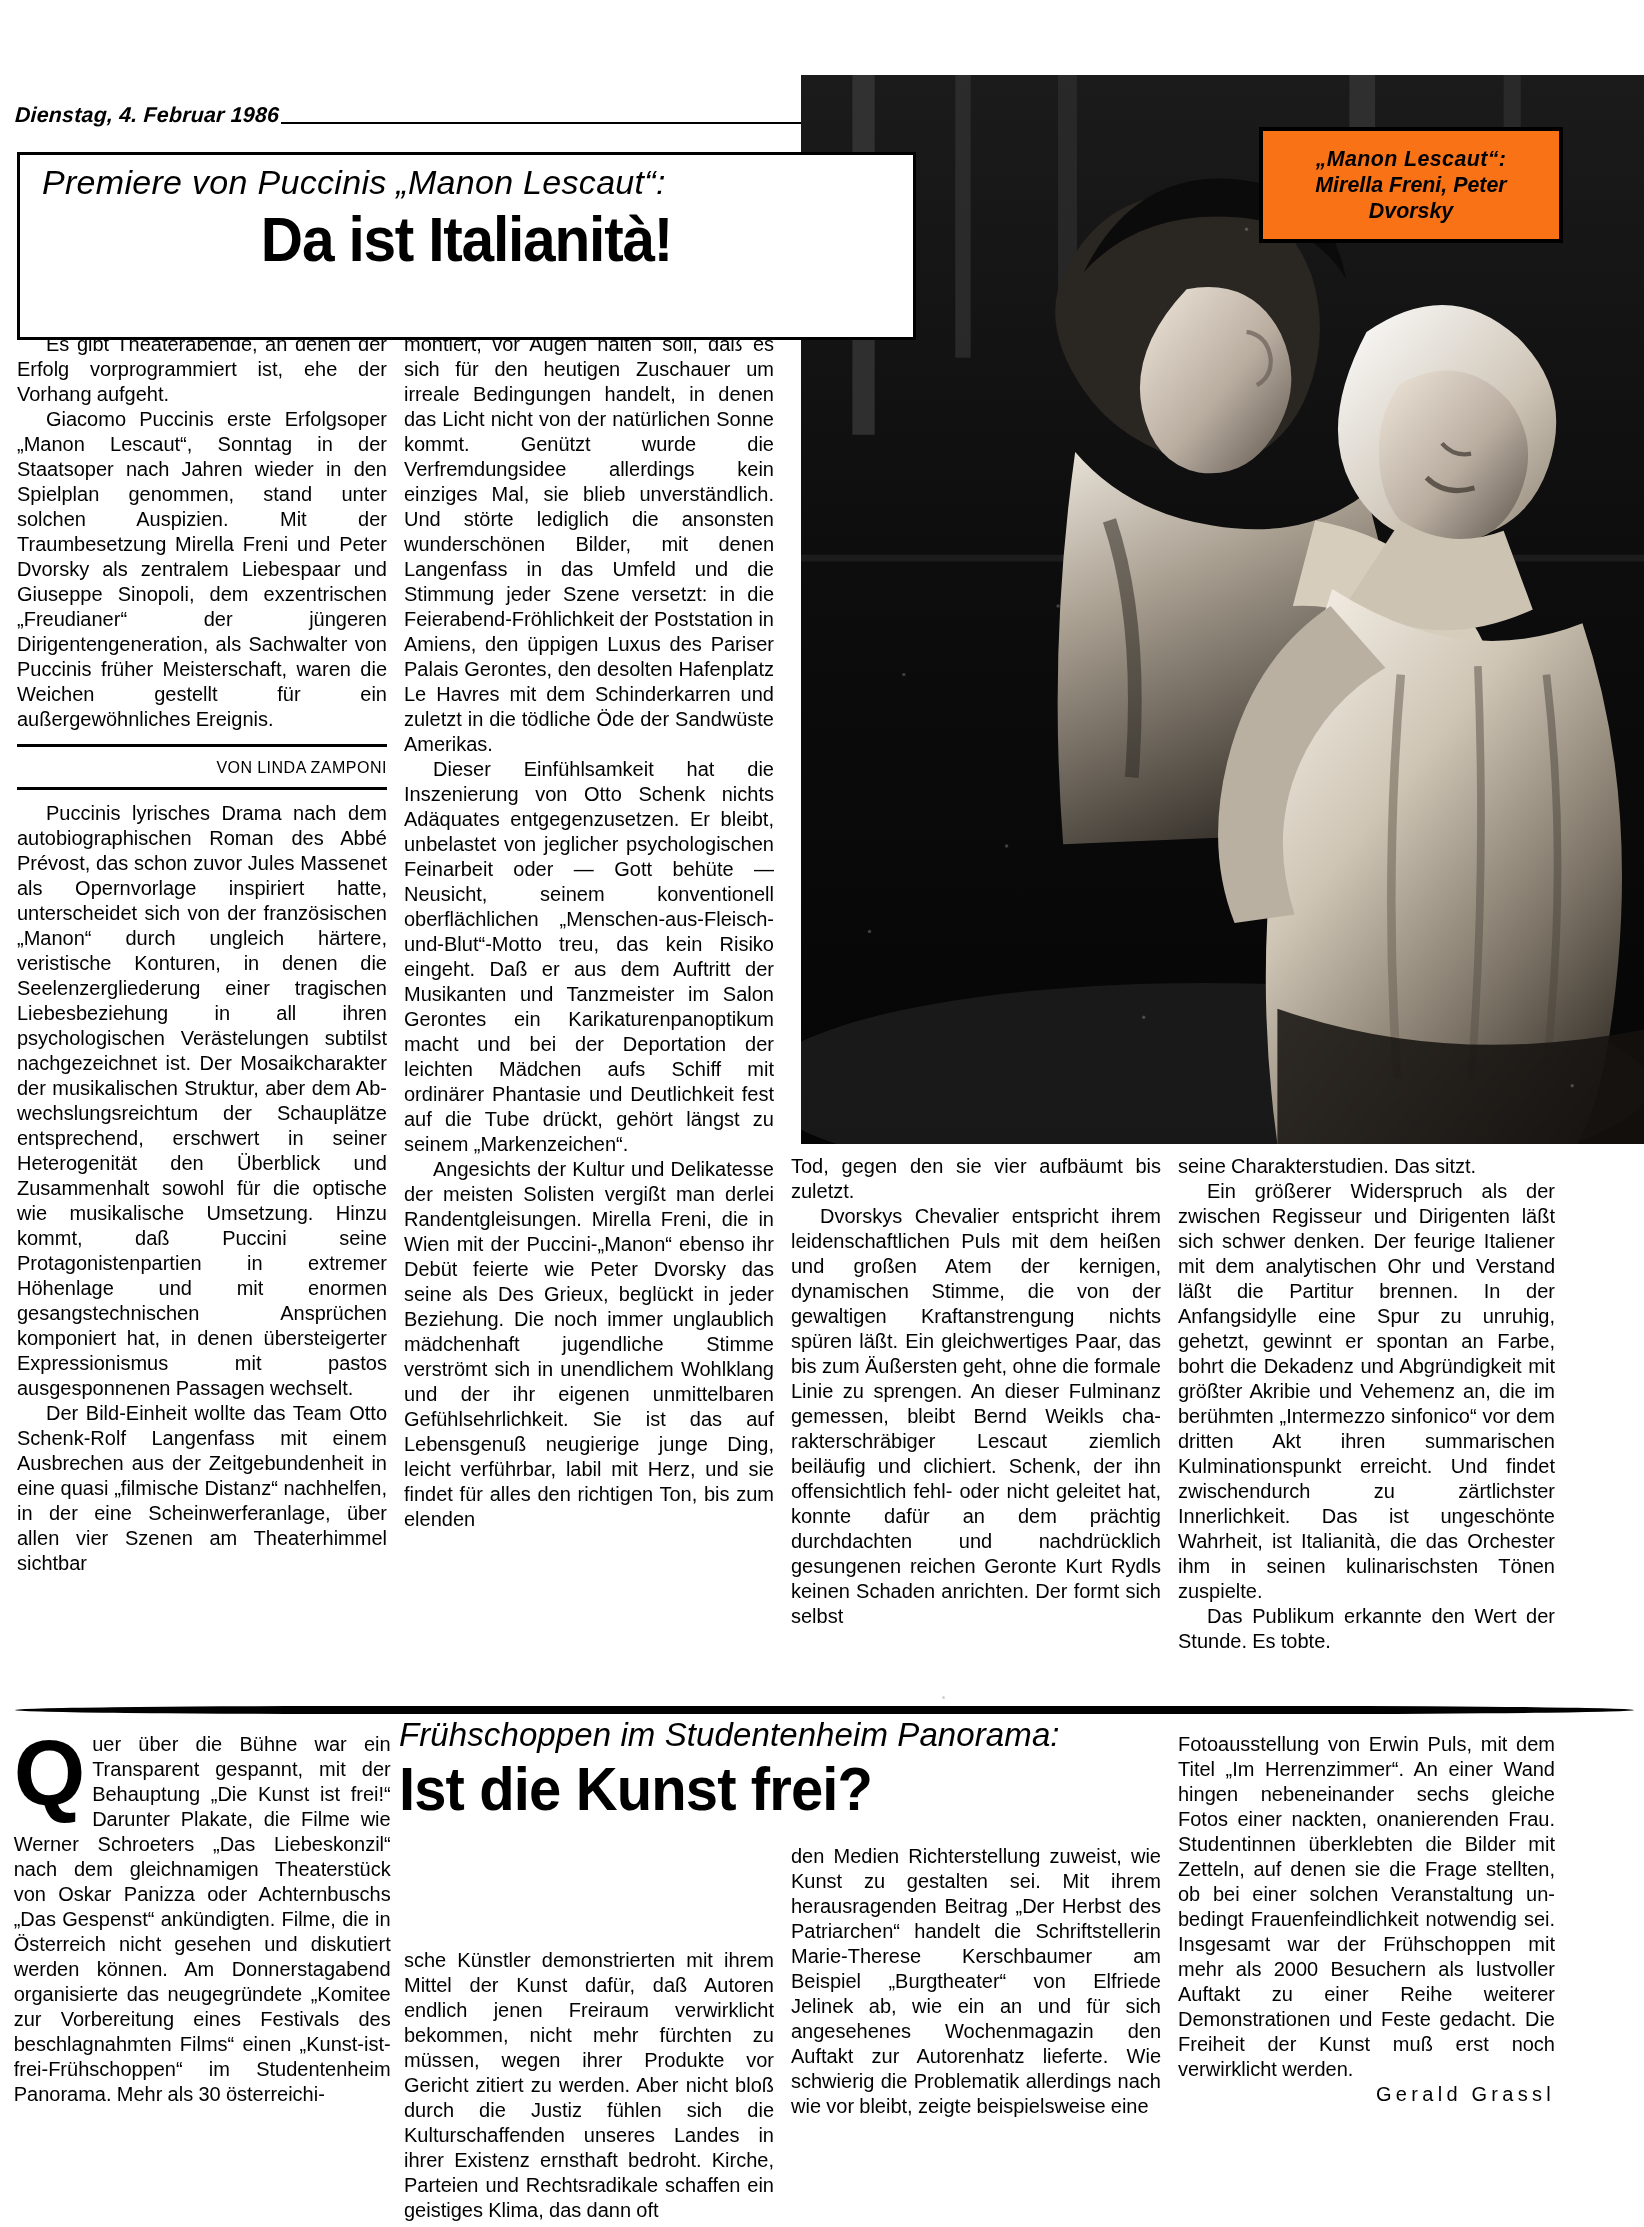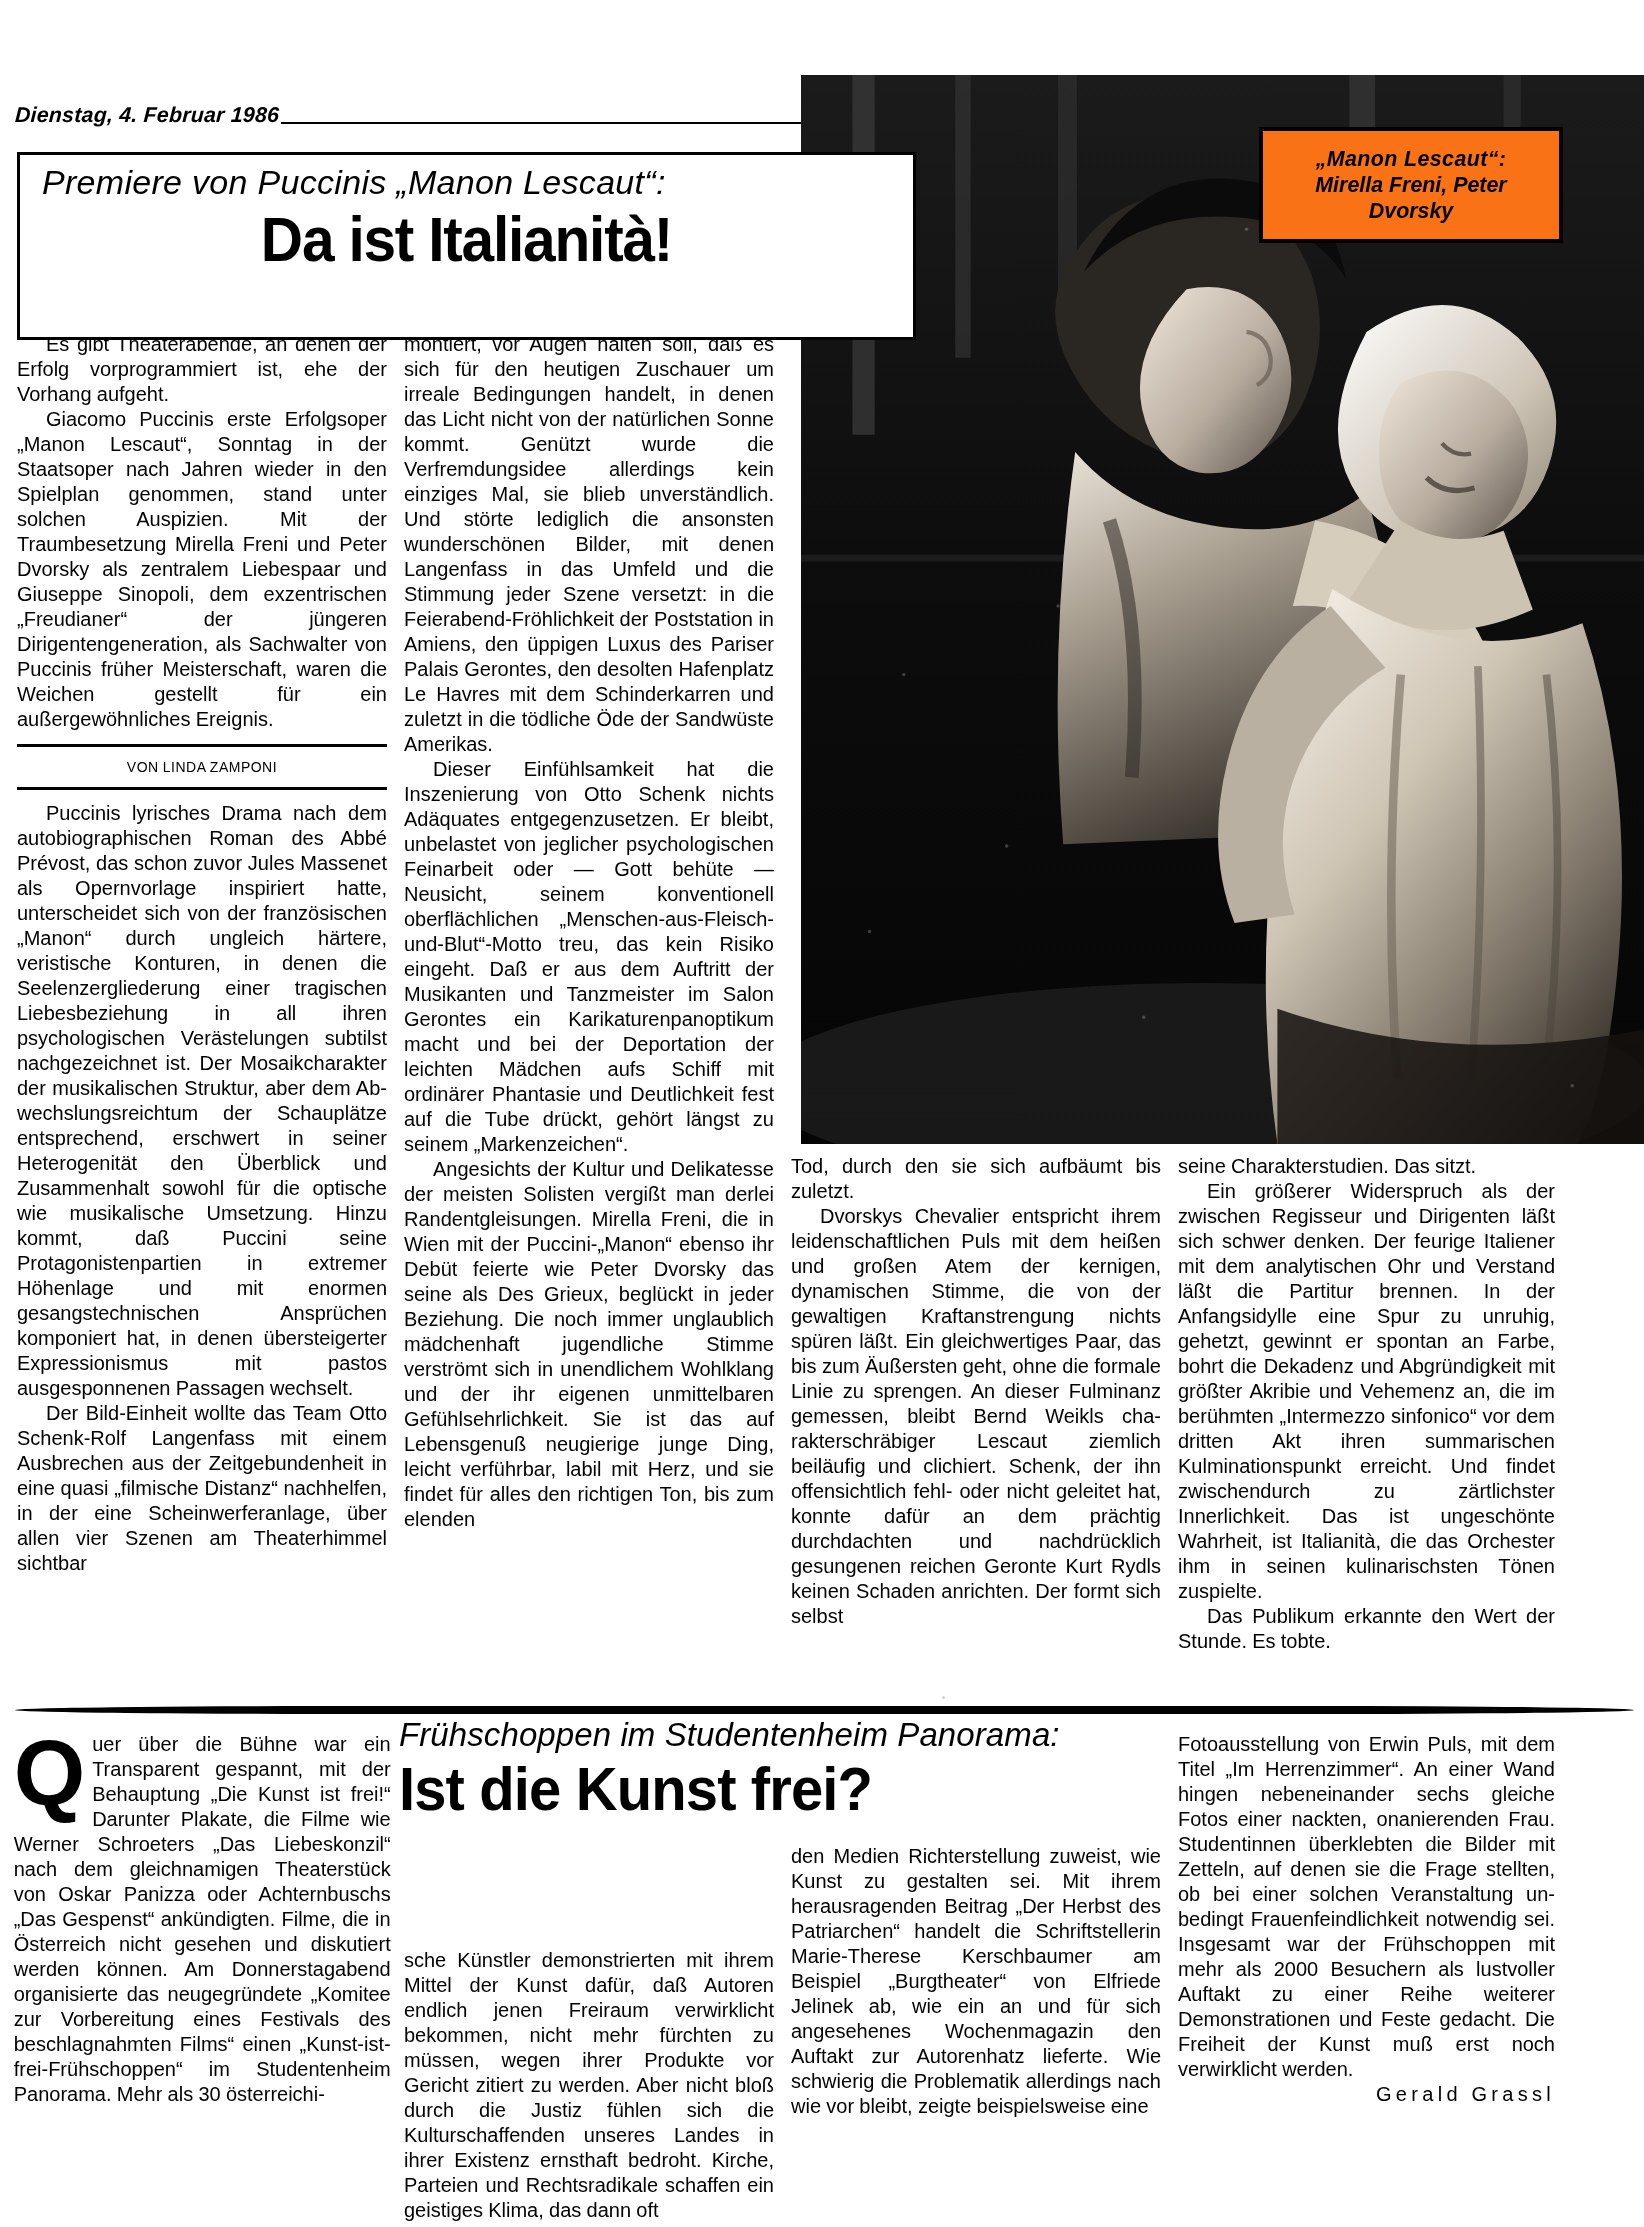--- a/index.html
+++ b/index.html
@@ -143,22 +143,22 @@
 
   .byline-wrap {
     margin: 12px 0 10.3px 0;
   }
   .byline-wrap .hr {
     border-top: 3.4px solid #000;
     margin: 0 0 7.7px 0;
   }
   .byline-wrap .hr.b { margin: 7.7px 0 0 0; }
   .byline {
-    text-align: center;
-    font-size: 14px;
+    text-align: right;
+    font-size: 16px;
     letter-spacing: 0.5px;
     text-indent: 0;
   }
 
   
   .thickrule {
     position: absolute;
     left: 15.4px;
     top: 1706px;
     width: 1619px;
@@ -356,21 +356,21 @@
     <p>Der Bild-Einheit wollte das Team Otto Schenk-Rolf Langenfass mit einem Ausbrechen aus der Zeitge­bundenheit in eine quasi „filmische Distanz“ nachhelfen, in der eine Scheinwerferanlage, über allen vier Szenen am Theaterhimmel sichtbar</p>
   </div>
 
   <div class="col c2">
     <p class="noind">montiert, vor Augen halten soll, daß es sich für den heutigen Zuschauer um irreale Bedingungen handelt, in denen das Licht nicht von der natür­lichen Sonne kommt. Genützt wurde die Verfremdungsidee allerdings kein einziges Mal, sie blieb unver­ständlich. Und störte lediglich die ansonsten wunderschönen Bilder, mit denen Langenfass in das Umfeld und die Stimmung jeder Szene ver­setzt: in die Feierabend-Fröhlichkeit der Poststation in Amiens, den üppi­gen Luxus des Pariser Palais Geron­tes, den desolten Hafenplatz Le Havres mit dem Schinderkarren und zuletzt in die tödliche Öde der Sand­wüste Amerikas.</p>
     <p>Dieser Einfühlsamkeit hat die Inszenierung von Otto Schenk nichts Adäquates entgegenzuset­zen. Er bleibt, unbelastet von jegli­cher psychologischen Feinarbeit oder — Gott behüte — Neusicht, seinem konventionell oberflächli­chen „Menschen-aus-Fleisch-und-Blut“-Motto treu, das kein Risiko eingeht. Daß er aus dem Auftritt der Musikanten und Tanzmeister im Sa­lon Gerontes ein Karikaturenpanop­tikum macht und bei der Deporta­tion der leichten Mädchen aufs Schiff mit ordinärer Phantasie und Deutlichkeit fest auf die Tube drückt, gehört längst zu seinem „Markenzeichen“.</p>
     <p>Angesichts der Kultur und Delika­tesse der meisten Solisten vergißt man derlei Randentgleisungen. Mi­rella Freni, die in Wien mit der Puc­cini-„Manon“ ebenso ihr Debüt feierte wie Peter Dvorsky das seine als Des Grieux, beglückt in jeder Be­ziehung. Die noch immer unglaub­lich mädchenhaft jugendliche Stimme verströmt sich in unendli­chem Wohlklang und der ihr eigenen unmittelbaren Gefühlsehrlichkeit. Sie ist das auf Lebensgenuß neugie­rige junge Ding, leicht verführbar, la­bil mit Herz, und sie findet für alles den richtigen Ton, bis zum elenden</p>
   </div>
 
   <div class="col c3">
-    <p class="noind">Tod, durch den sie sich aufbäumt bis zuletzt.</p>
+    <p class="noind">Tod, gegen den sie vier aufbäumt bis zuletzt.</p>
     <p>Dvorskys Chevalier entspricht ihrem leidenschaftlichen Puls mit dem heißen und großen Atem der kernigen, dynamischen Stimme, die von der gewaltigen Kraftanstren­gung nichts spüren läßt. Ein gleich­wertiges Paar, das bis zum Äußer­sten geht, ohne die formale Linie zu sprengen. An dieser Fulminanz gemessen, bleibt Bernd Weikls cha­rakterschräbiger Lescaut ziemlich beiläufig und clichiert. Schenk, der ihn offensichtlich fehl- oder nicht ge­leitet hat, konnte dafür an dem prächtig durchdachten und nach­drücklich gesungenen reichen Ge­ronte Kurt Rydls keinen Schaden anrichten. Der formt sich selbst</p>
   </div>
 
   <div class="col c4">
     <p class="noind">seine Charakterstudien. Das sitzt.</p>
     <p>Ein größerer Widerspruch als der zwischen Regisseur und Dirigenten läßt sich schwer denken. Der feurige Italiener mit dem analytischen Ohr und Verstand läßt die Partitur bren­nen. In der Anfangsidylle eine Spur zu unruhig, gehetzt, gewinnt er spontan an Farbe, bohrt die Deka­denz und Abgründigkeit mit größter Akribie und Vehemenz an, die im be­rühmten „Intermezzo sinfonico“ vor dem dritten Akt ihren summarischen Kulminationspunkt erreicht. Und fin­det zwischendurch zu zärtlichster Innerlichkeit. Das ist ungeschönte Wahrheit, ist Italianità, die das Or­chester ihm in seinen kulinarisch­sten Tönen zuspielte.</p>
     <p>Das Publikum erkannte den Wert der Stunde. Es tobte.</p>
   </div>
 
   <div class="thickrule"></div>

